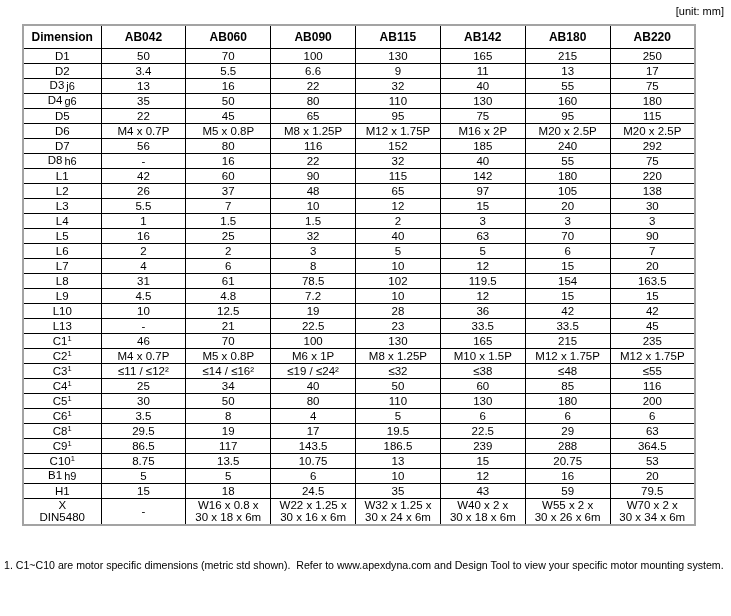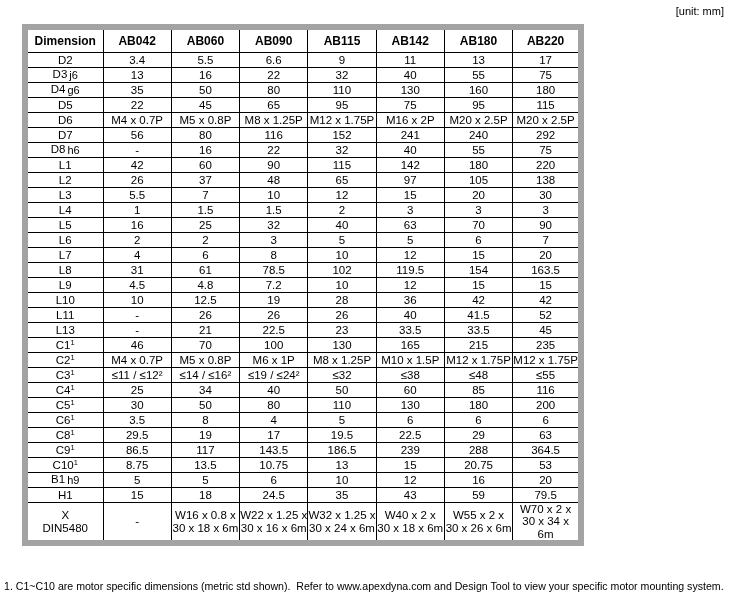--- a/index.html
+++ b/index.html
@@ -20,23 +20,23 @@
   }
   .unit-note {
     position: absolute;
     top: 5px;
     right: 7px;
     font-size: 11px;
   }
   table.spec {
     border-collapse: collapse;
     table-layout: fixed;
-    width: 562px;
+    width: 674px;
     margin: 24px 12px 0 22px;
-    border: 6px solid #a3a3a3;
+    border: 2px solid #a3a3a3;
   }
   table.spec th, table.spec td {
     border: 1px solid #000;
     text-align: center;
     vertical-align: middle;
     padding: 0;
     font-size: 11.5px;
     font-weight: normal;
     height: 14px;
     line-height: 1.08;
@@ -91,20 +91,30 @@
         <th>AB060</th>
         <th>AB090</th>
         <th>AB115</th>
         <th>AB142</th>
         <th>AB180</th>
         <th>AB220</th>
       </tr>
     </thead>
     <tbody>
         <tr>
+          <th><span>D1</span></th>
+          <td>50</td>
+          <td>70</td>
+          <td>100</td>
+          <td>130</td>
+          <td>165</td>
+          <td>215</td>
+          <td>250</td>
+        </tr>
+        <tr>
           <th><span>D2</span></th>
           <td>3.4</td>
           <td>5.5</td>
           <td>6.6</td>
           <td>9</td>
           <td>11</td>
           <td>13</td>
           <td>17</td>
         </tr>
         <tr>
@@ -146,21 +156,21 @@
           <td>M16 x 2P</td>
           <td>M20 x 2.5P</td>
           <td>M20 x 2.5P</td>
         </tr>
         <tr>
           <th><span>D7</span></th>
           <td>56</td>
           <td>80</td>
           <td>116</td>
           <td>152</td>
-          <td>241</td>
+          <td>185</td>
           <td>240</td>
           <td>292</td>
         </tr>
         <tr>
           <th><span>D8</span><span class="sub">h6</span></th>
           <td>-</td>
           <td>16</td>
           <td>22</td>
           <td>32</td>
           <td>40</td>
@@ -259,30 +269,20 @@
         </tr>
         <tr>
           <th><span>L10</span></th>
           <td>10</td>
           <td>12.5</td>
           <td>19</td>
           <td>28</td>
           <td>36</td>
           <td>42</td>
           <td>42</td>
-        </tr>
-        <tr>
-          <th><span>L11</span></th>
-          <td>-</td>
-          <td>26</td>
-          <td>26</td>
-          <td>26</td>
-          <td>40</td>
-          <td>41.5</td>
-          <td>52</td>
         </tr>
         <tr>
           <th><span>L13</span></th>
           <td>-</td>
           <td>21</td>
           <td>22.5</td>
           <td>23</td>
           <td>33.5</td>
           <td>33.5</td>
           <td>45</td>

